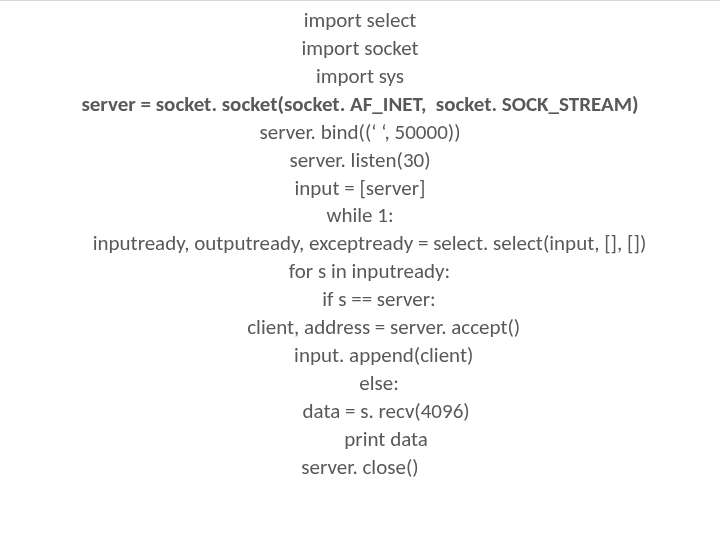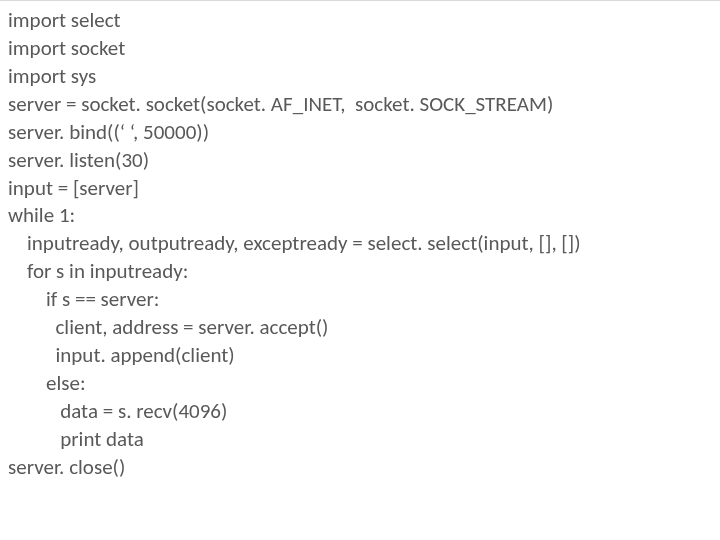--- a/index.html
+++ b/index.html
@@ -15,22 +15,23 @@
     overflow: hidden;
   }
   .page {
     box-sizing: border-box;
     padding: 6px 8px 0 8px;
     border-top: 1px solid #d9d9d9;
     width: 720px;
   }
   .code {
     white-space: pre;
+    text-align: center;
   }
-  .bold { font-weight: 400; }
+  .bold { font-weight: 700; }
   .code div { min-height: 1.33em; }
 </style>
 </head>
 <body>
 
 <div class="page">
   <div class="code" id="code-block"><div>import select</div><div>import socket</div><div>import sys</div><div class="bold">server = socket. socket(socket. AF_INET,  socket. SOCK_STREAM)</div><div>server. bind((‘ ‘, 50000))</div><div>server. listen(30)</div><div>input = [server]</div><div>while 1:</div><div>    inputready, outputready, exceptready = select. select(input, [], [])</div><div>    for s in inputready:</div><div>        if s == server:</div><div>          client, address = server. accept()</div><div>          input. append(client)</div><div>        else:</div><div>           data = s. recv(4096)</div><div>           print data</div><div>server. close()</div></div>
 </div>
 
 </body></html>

